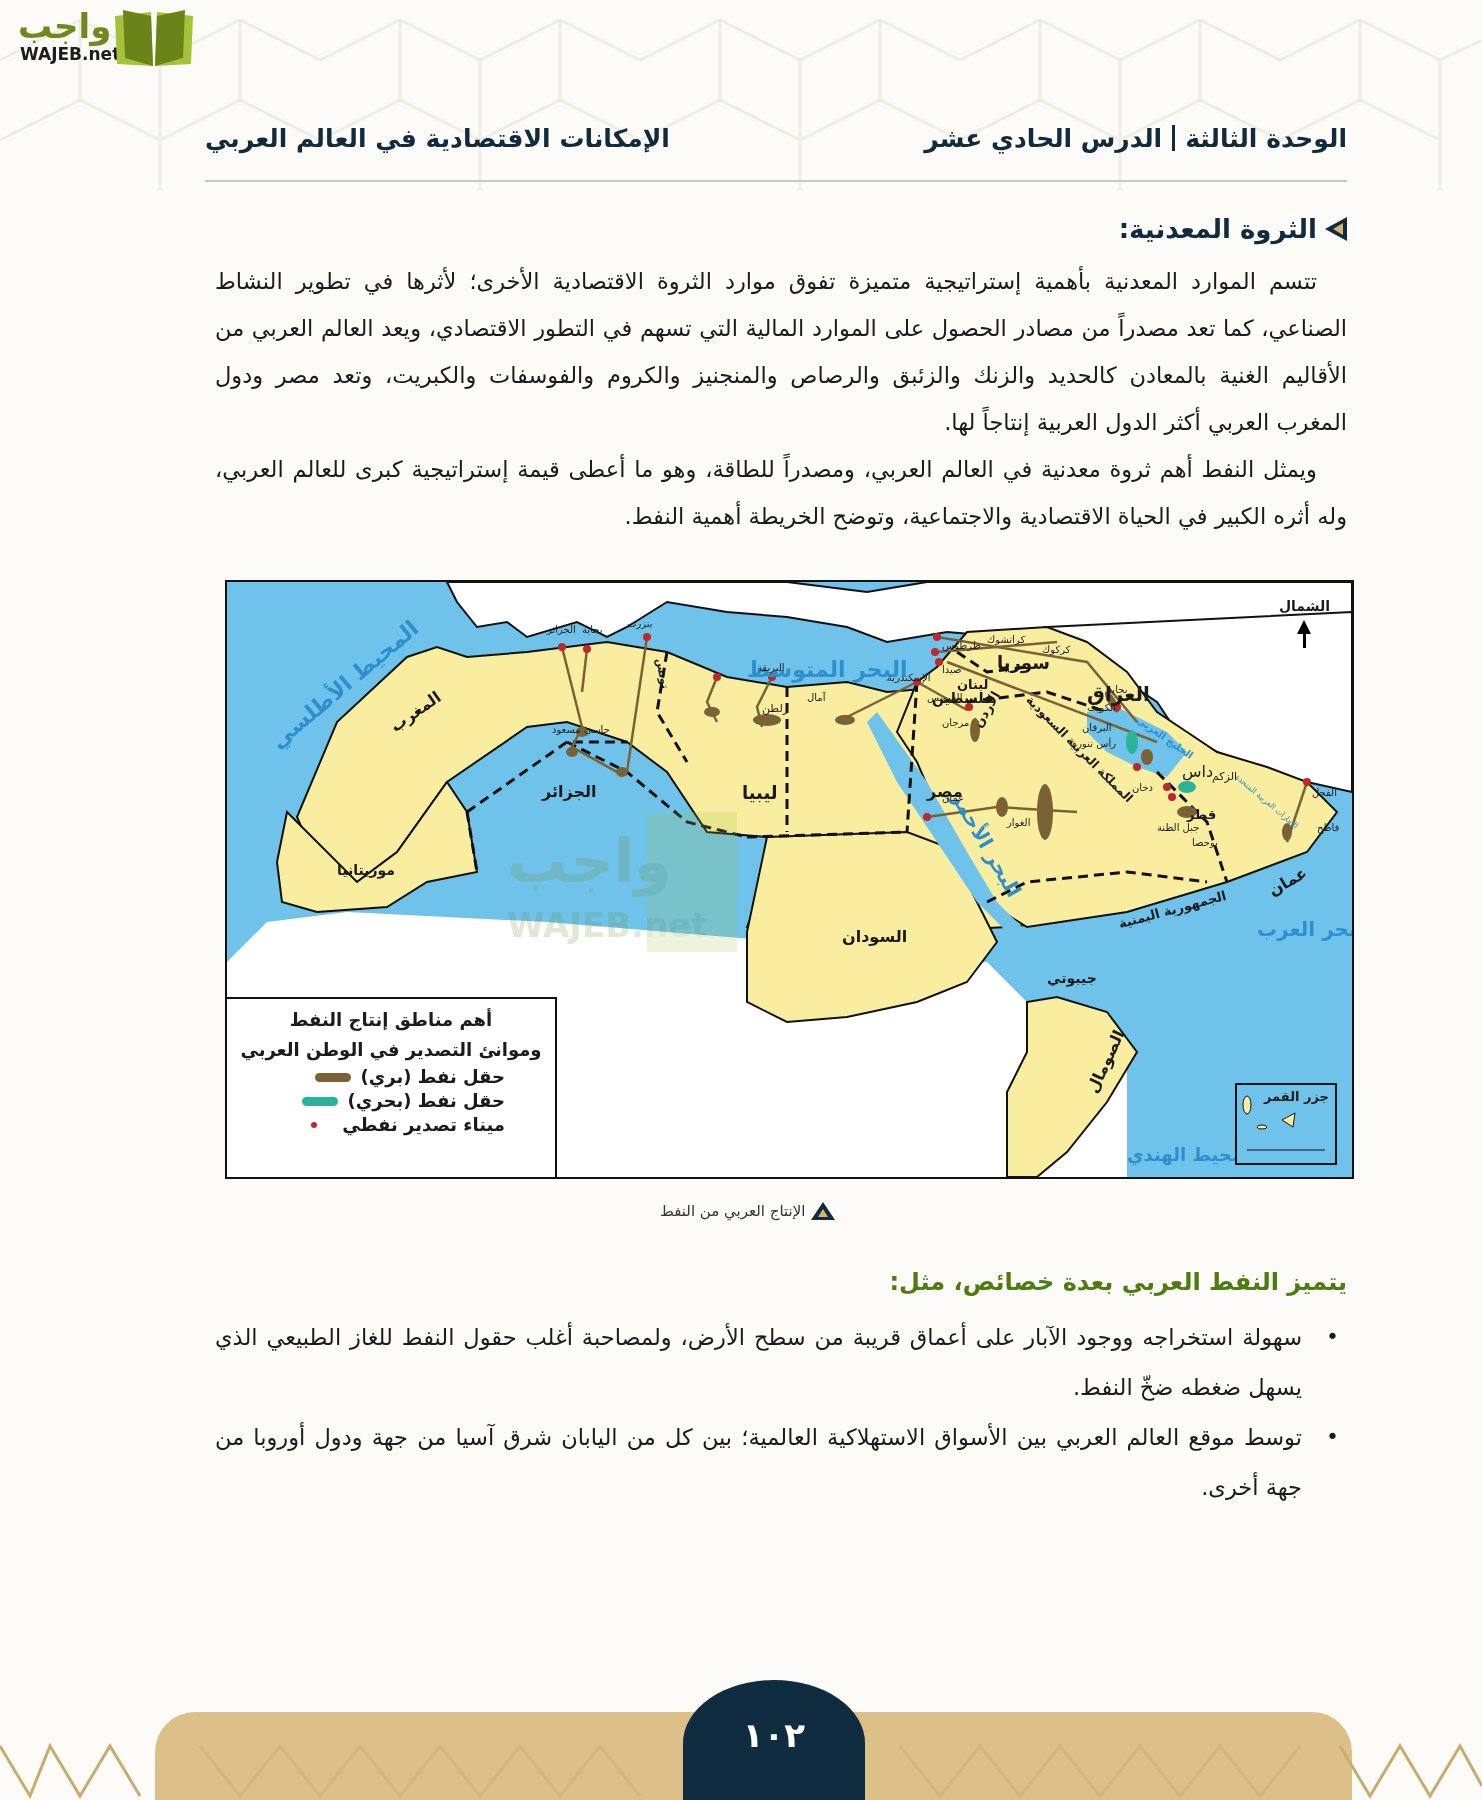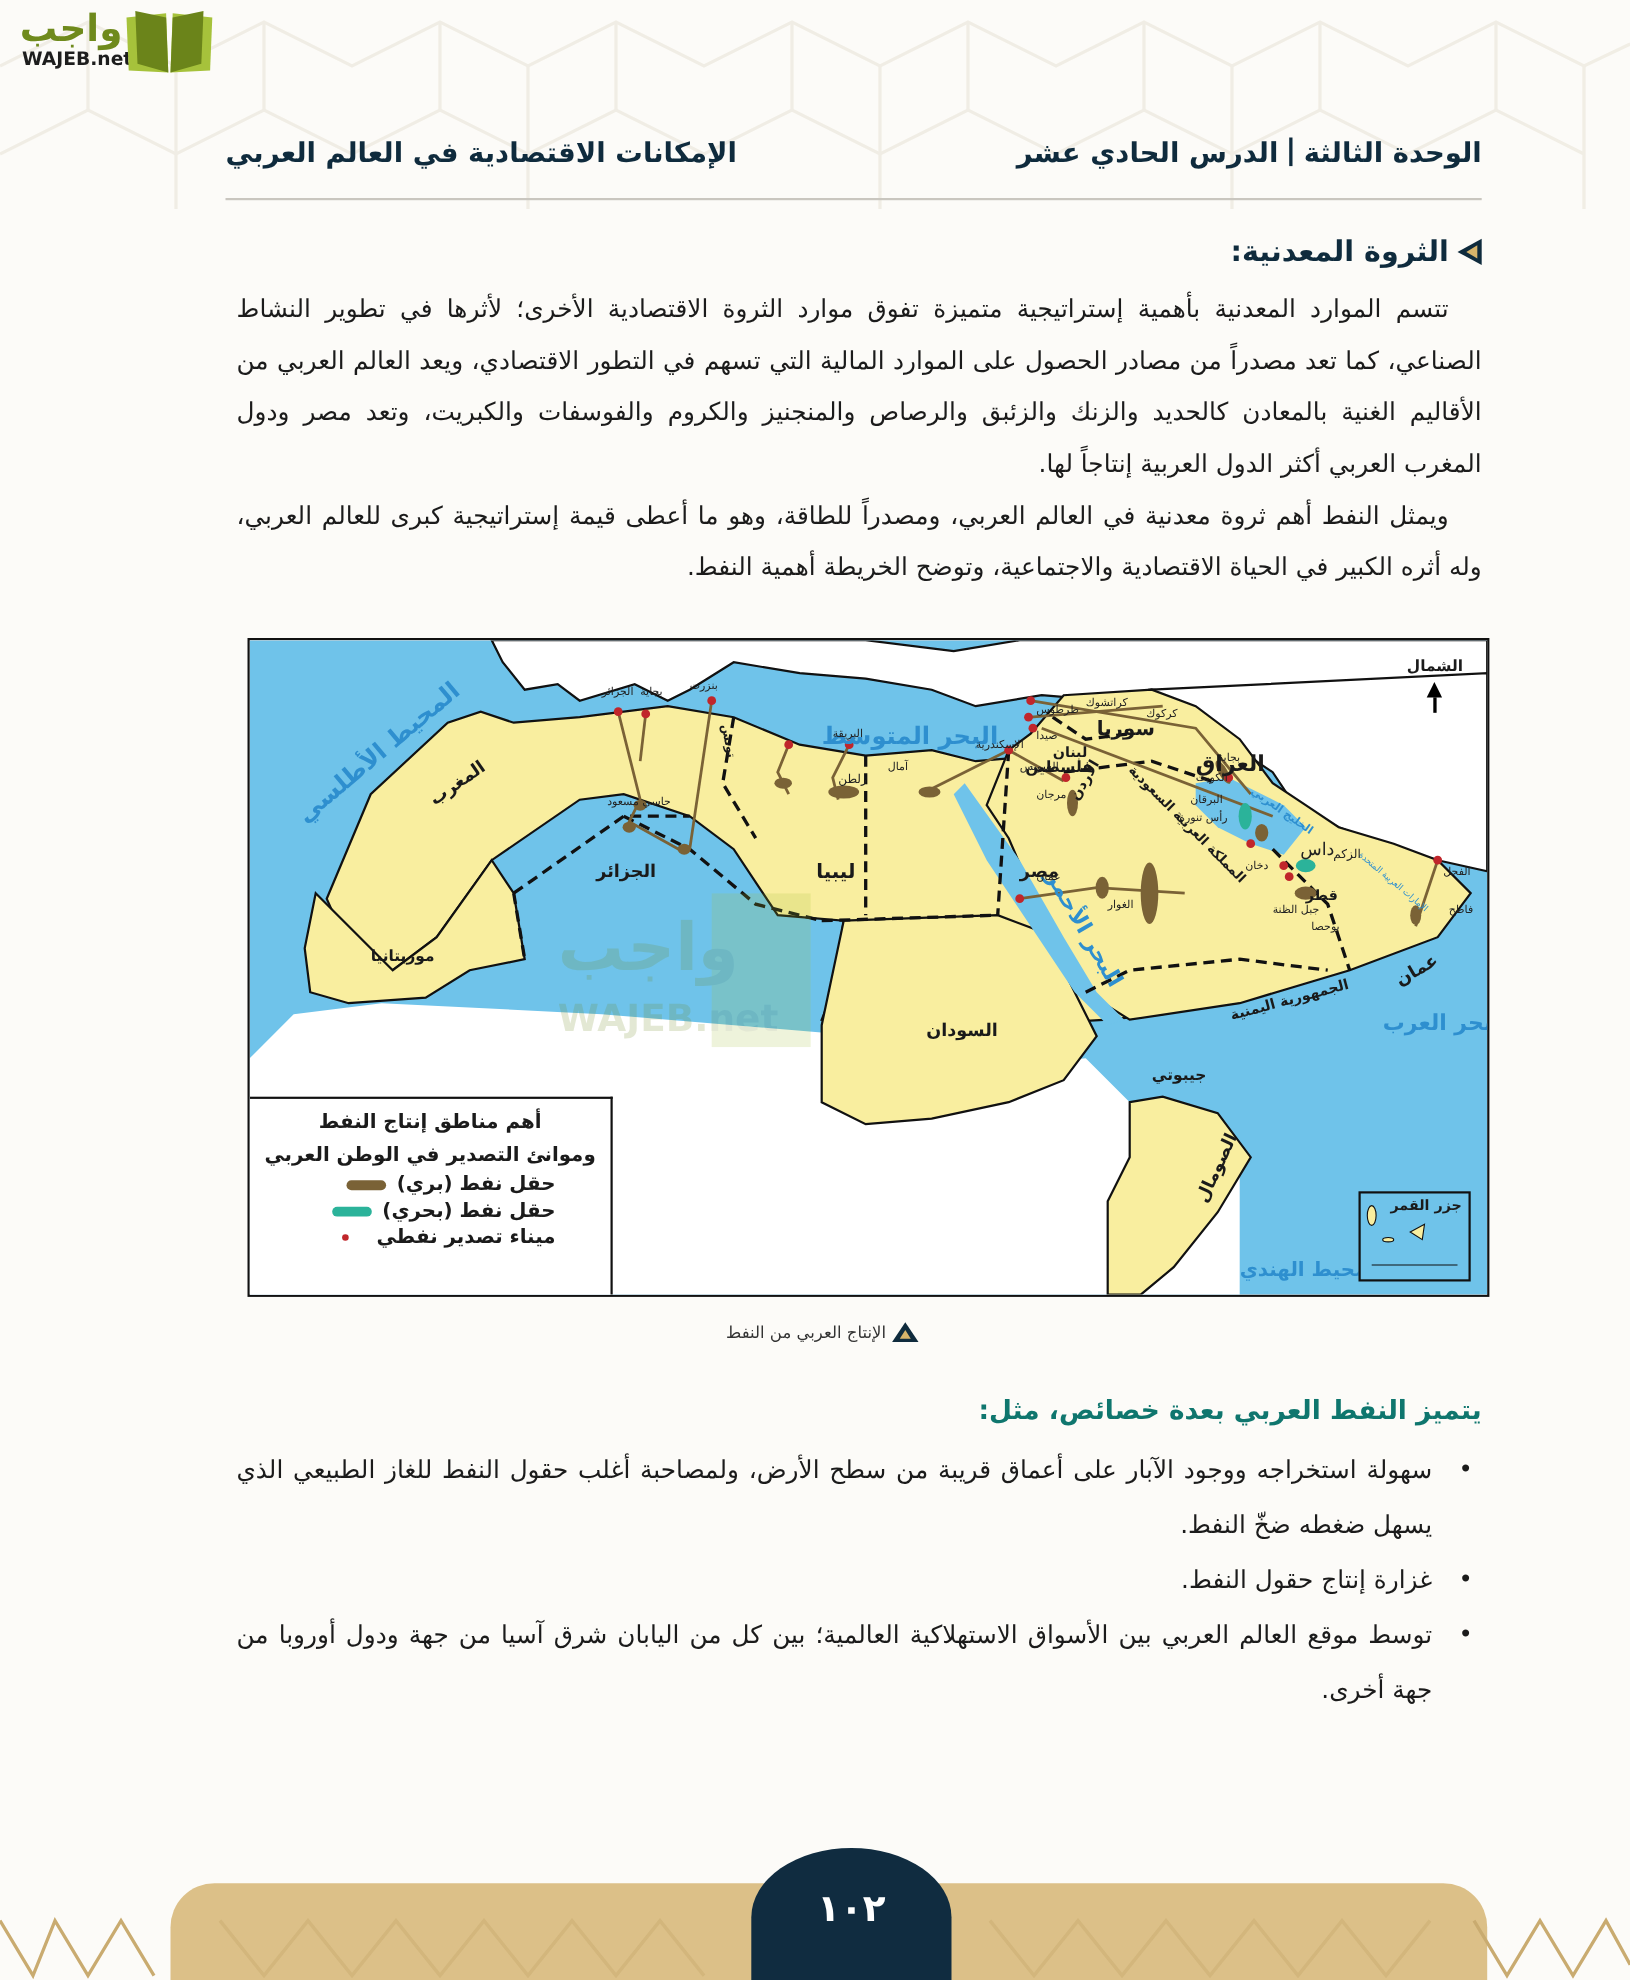--- a/index.html
+++ b/index.html
@@ -32,21 +32,21 @@
   .legend .dot{width:6px;height:6px;border-radius:50%;background:#c0262b;margin:0 15px;}
   .north{position:absolute;right:22px;top:16px;text-align:center;font-size:14px;font-weight:bold;}
   .north .arrow{margin:6px auto 0;width:0;height:0;border-left:7px solid transparent;border-right:7px solid transparent;border-bottom:14px solid #000;}
   .north .stem{margin:0 auto;width:3px;height:14px;background:#000;}
   .comoros{position:absolute;right:15px;bottom:12px;width:98px;height:78px;border:2px solid #111;background:#6fc3ea;}
   .comoros .ct{position:absolute;right:6px;top:4px;font-size:13px;font-weight:bold;direction:rtl;}
   .watermark{position:absolute;left:270px;top:230px;opacity:.18;pointer-events:none;}
   .caption{position:absolute;left:660px;top:1202px;direction:rtl;font-size:15px;color:#333;display:flex;align-items:center;gap:6px;}
   .caption .ic{width:0;height:0;border-left:12px solid transparent;border-right:12px solid transparent;border-bottom:18px solid #0f2b3d;position:relative;}
   .caption .ic::after{content:"";position:absolute;left:-5px;top:7px;border-left:5px solid transparent;border-right:5px solid transparent;border-bottom:8px solid #d7b46a;}
-  .sub-title{position:absolute;right:135px;top:1268px;direction:rtl;font-size:24px;font-weight:bold;color:#0f766e;}
+  .sub-title{position:absolute;right:135px;top:1268px;direction:rtl;font-size:24px;font-weight:bold;color:#4d7c0f;}
   .bullets{position:absolute;left:215px;right:135px;top:1312px;direction:rtl;margin:0;padding:0;list-style:none;font-size:22.5px;line-height:50px;}
   .bullets li{position:relative;padding-right:45px;text-align:justify;text-align-last:right;}
   .bullets li::before{content:"•";position:absolute;right:8px;top:0;font-size:22px;}
   .footer-band{position:absolute;left:155px;right:130px;top:1712px;height:100px;background:#dcc088;border-radius:40px 40px 0 0;}
   .footer-lines{position:absolute;left:0;top:1736px;width:1482px;height:64px;}
   .page-num{position:absolute;left:683px;top:1680px;width:182px;height:140px;border-radius:50% 50% 0 0/ 45% 45% 0 0;background:#102c40;color:#fff;font-size:34px;font-weight:bold;text-align:center;line-height:110px;}
 </style>
 </head>
 <body>
 
@@ -285,21 +285,20 @@
 </div>
 
 <div class="caption">
   <span class="ic"></span>
   <span>الإنتاج العربي من النفط</span>
 </div>
 
 <div class="sub-title">يتميز النفط العربي بعدة خصائص، مثل:</div>
 <ul class="bullets">
   <li>سهولة استخراجه ووجود الآبار على أعماق قريبة من سطح الأرض، ولمصاحبة أغلب حقول النفط للغاز الطبيعي الذي يسهل ضغطه ضخّ النفط.</li>
-  <li>غزارة إنتاج حقول النفط.</li>
   <li>توسط موقع العالم العربي بين الأسواق الاستهلاكية العالمية؛ بين كل من اليابان شرق آسيا من جهة ودول أوروبا من جهة أخرى.</li>
 </ul>
 
 <div class="footer-band"></div>
 <svg class="footer-lines" viewBox="0 0 1482 64">
   <g fill="none" stroke="#c9ab70" stroke-width="3">
     <path d="M0 10 L30 60 L50 10 L80 60 L110 10 L140 60"></path>
     <path d="M1340 10 L1370 60 L1400 10 L1430 60 L1460 10 L1482 50"></path>
     <path d="M200 10 L240 60 L280 10 L320 60 L360 10 L400 60 L440 10 L480 60 L520 10 L560 60 L600 10 L640 60 M900 10 L940 60 L980 10 L1020 60 L1060 10 L1100 60 L1140 10 L1180 60 L1220 10 L1260 60 L1300 10" opacity=".5"></path>
   </g>

